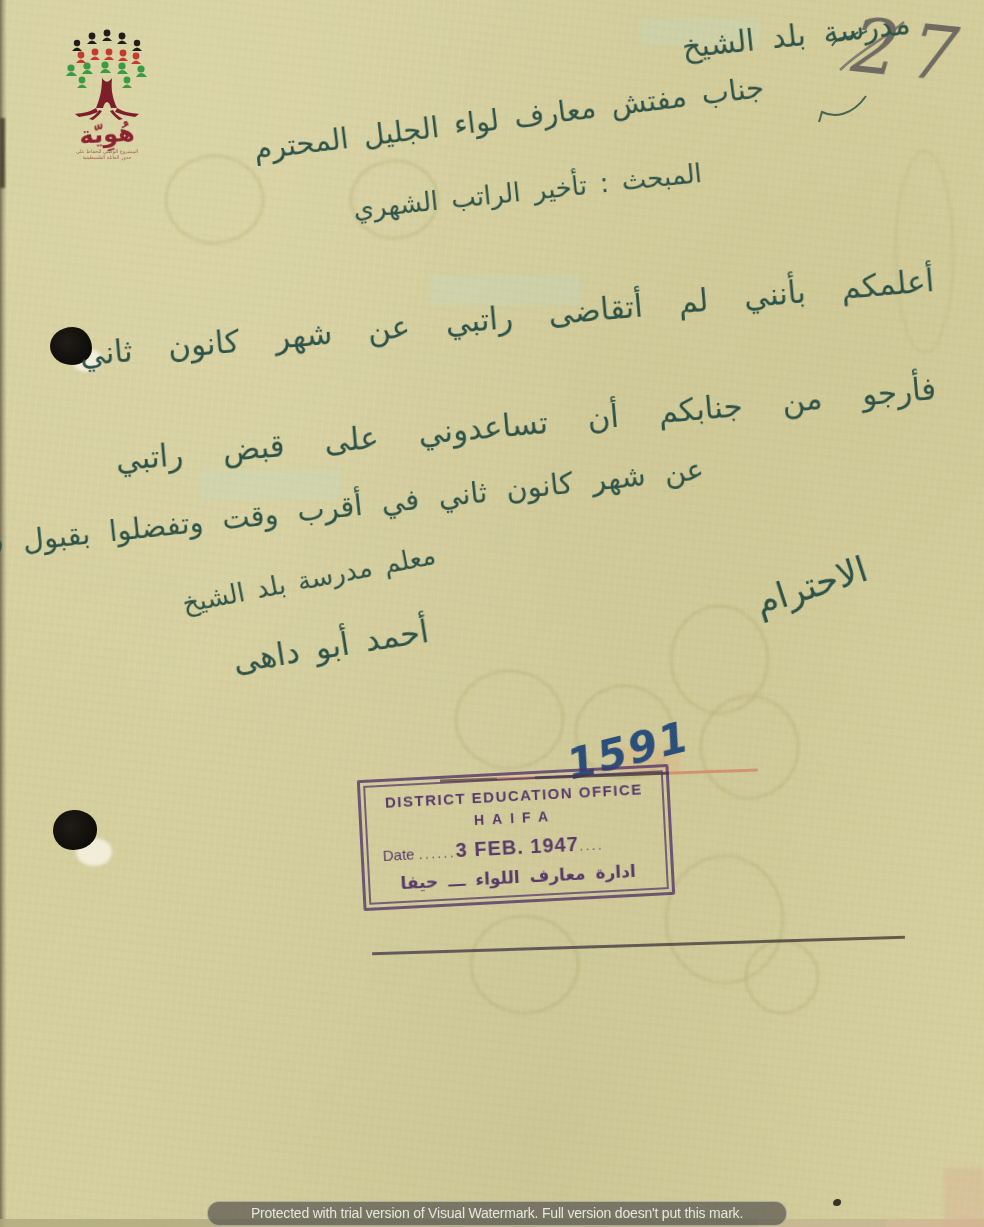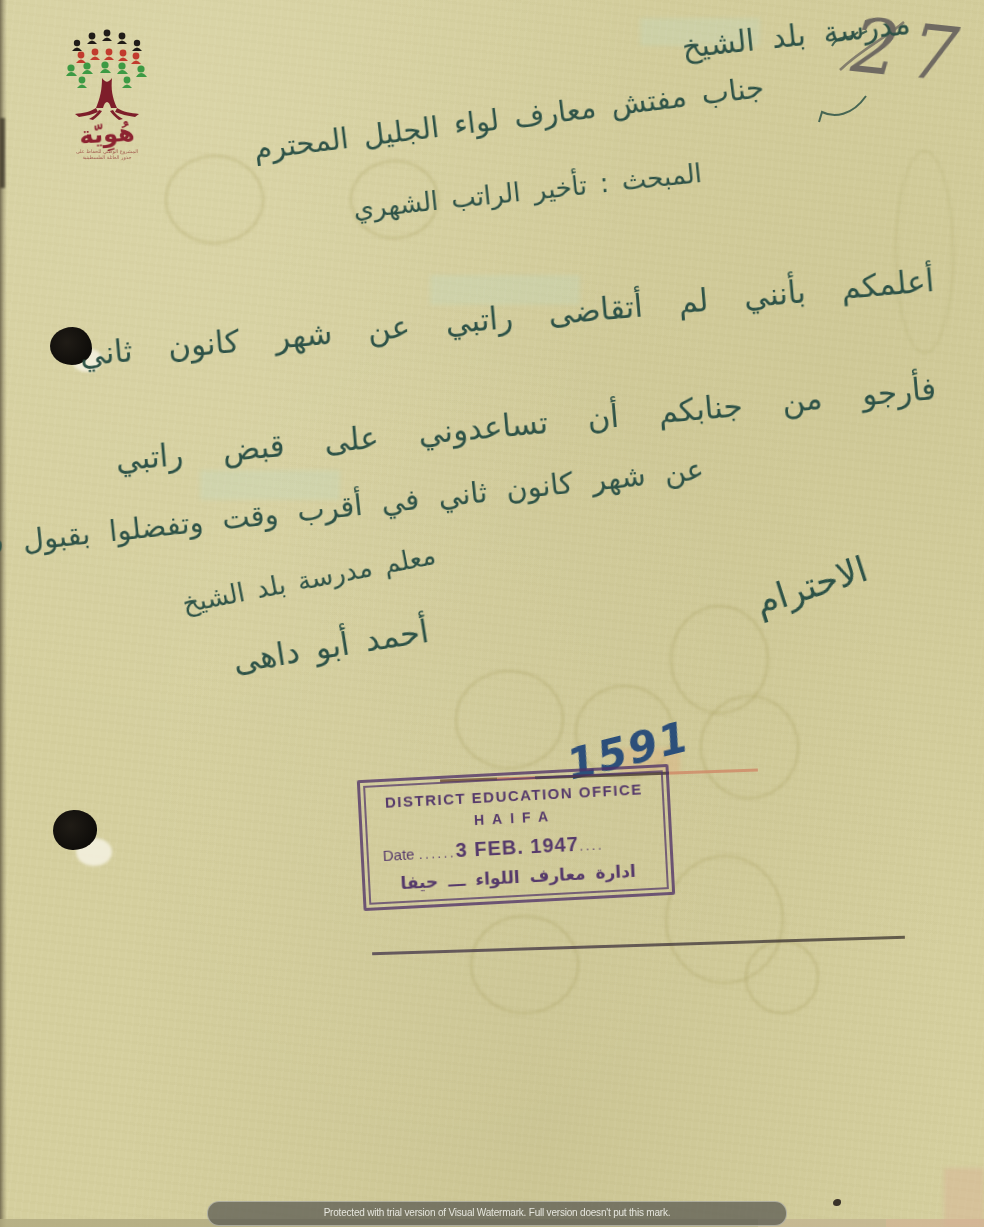--- a/index.html
+++ b/index.html
@@ -83,21 +83,21 @@
   .stamp-inner{border:2px solid rgba(78,49,104,.75);margin:3px;padding:7px 6px 8px;text-align:center;}
   .stamp-en1{font-family:"Liberation Sans",sans-serif;font-weight:bold;font-size:15px;letter-spacing:1.5px;}
   .stamp-en2{font-family:"Liberation Sans",sans-serif;font-weight:bold;font-size:14px;letter-spacing:8px;margin-top:6px;}
   .stamp-date{margin-top:10px;font-family:"Liberation Sans",sans-serif;font-size:15px;text-align:left;padding-left:8px;white-space:nowrap;}
   .stamp-date .dots{letter-spacing:2px;opacity:.85;}
   .stamp-date .dval{font-weight:bold;font-size:20px;margin:0 -4px;letter-spacing:1px;}
   .stamp-ar{margin-top:8px;direction:rtl;font-size:17px;font-weight:bold;word-spacing:4px;}
   
   .wm{left:207px;top:1201px;width:578px;height:23px;background:rgba(88,88,80,.72);
     border:1px solid rgba(232,232,220,.5);border-radius:12px;color:#e6e6de;
-    font-family:"Liberation Sans",sans-serif;font-size:10px;line-height:22px;text-align:center;
+    font-family:"Liberation Sans",sans-serif;font-size:14px;line-height:22px;text-align:center;
     letter-spacing:-.2px;white-space:nowrap;overflow:hidden;}
   .squiggle{position:absolute;}
 </style>
 </head>
 <body>
 
 <div class="abs left-edge"></div>
 <div class="abs left-edge-blot"></div>
 <div class="abs bottom-edge"></div>
 <div class="abs corner-pink"></div>

